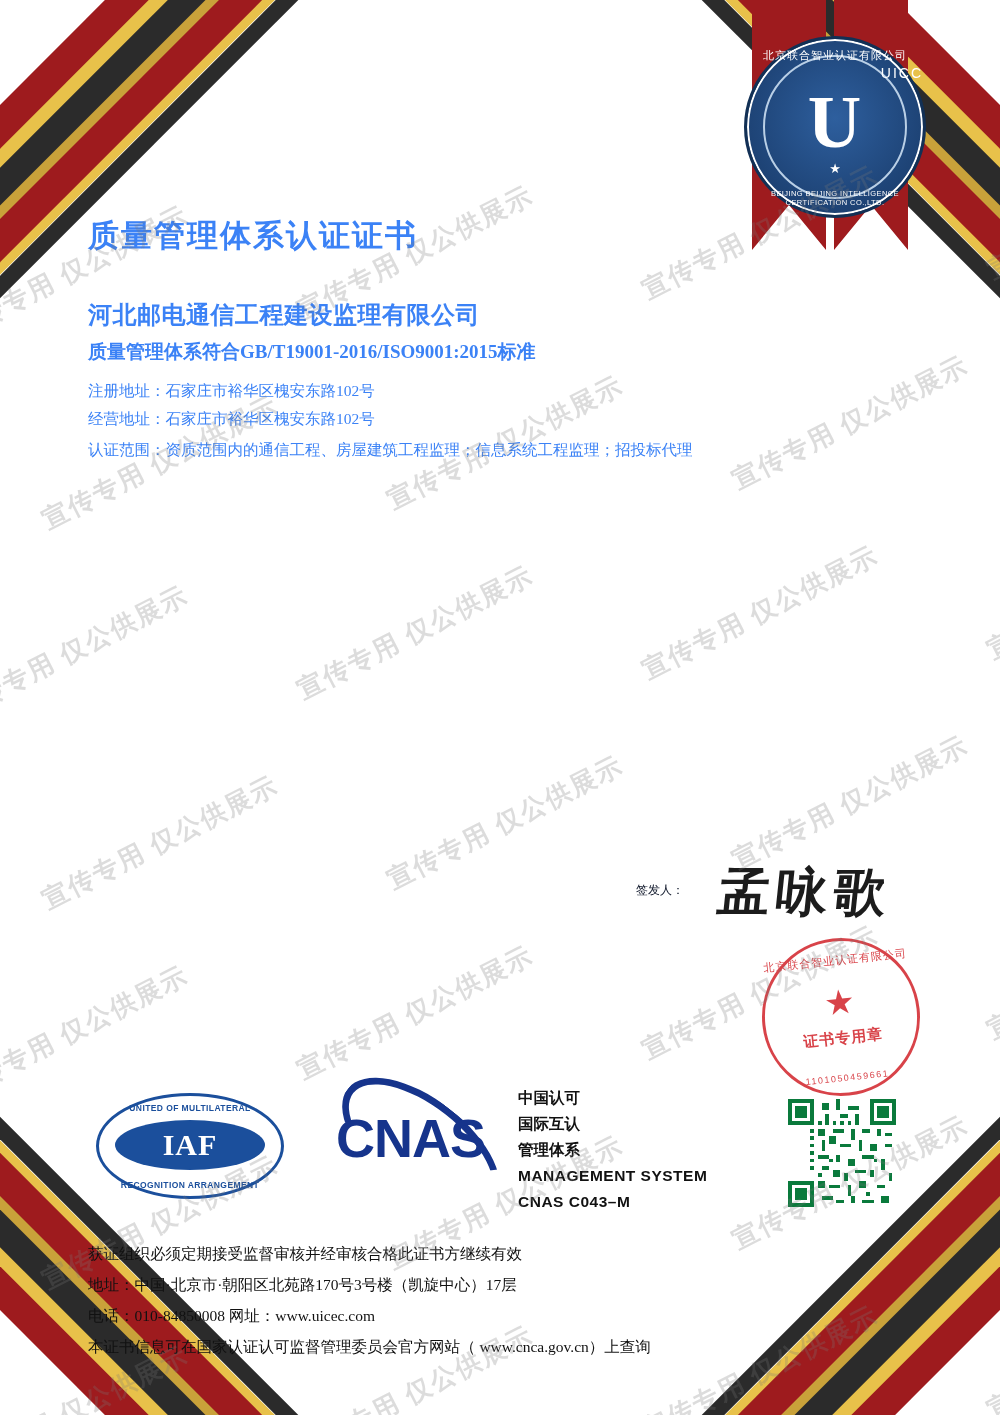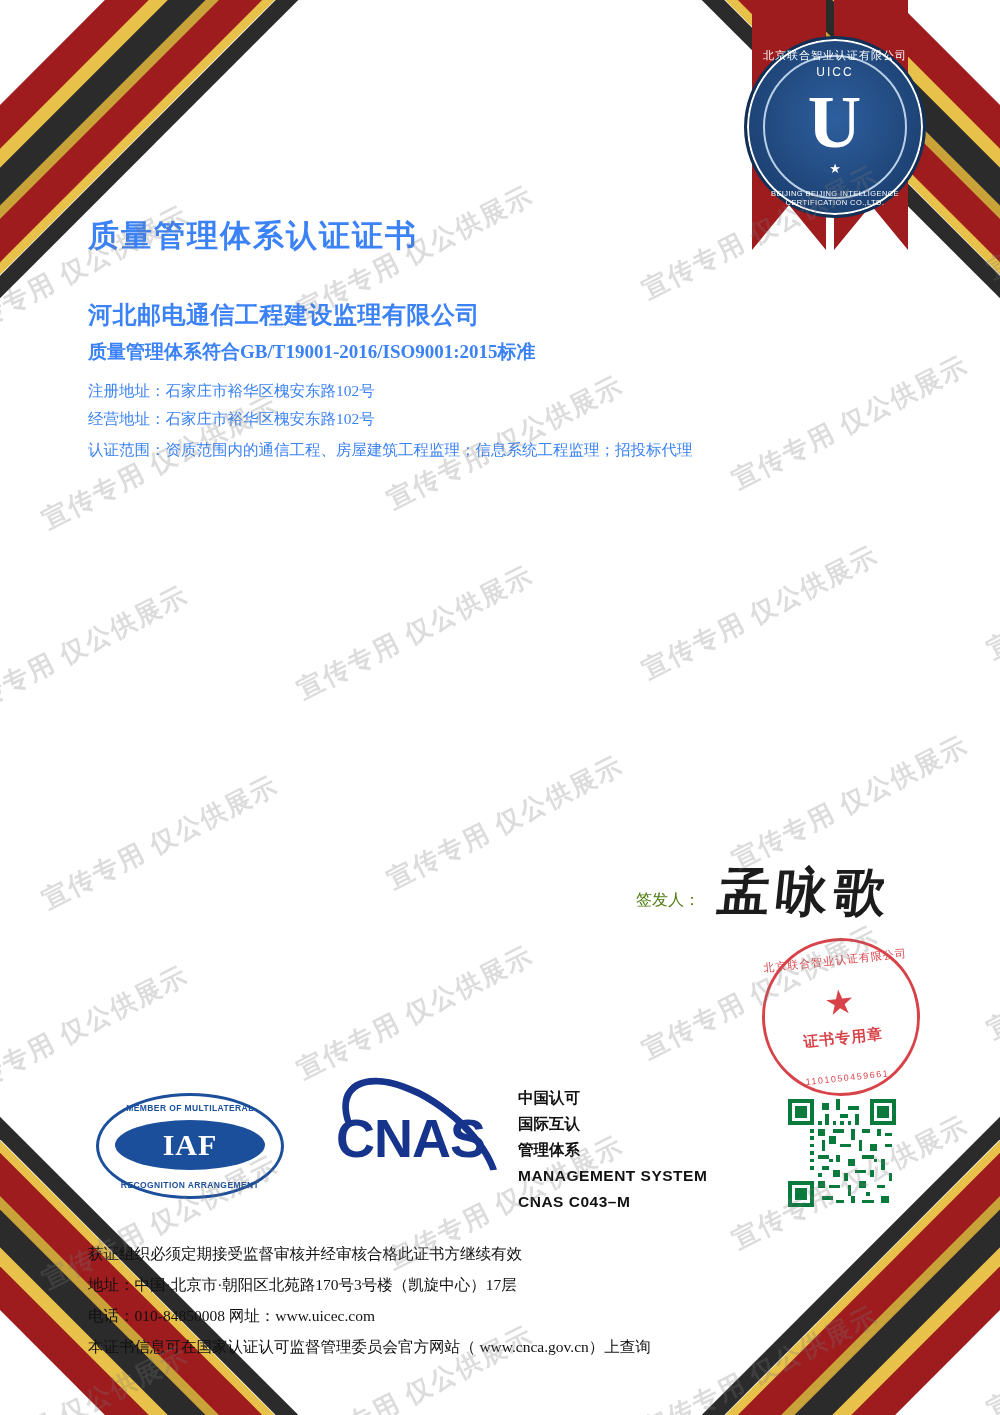--- a/index.html
+++ b/index.html
@@ -90,22 +90,22 @@
     font-size: 74px;
     font-weight: bold;
     line-height: 74px;
     font-family: "Liberation Serif", serif;
     color: #ffffff;
     letter-spacing: 1px;
   }
   .seal .uicc {
     position: absolute;
     top: 26px; left: 0; right: 0;
-    text-align: center;
-    font-size: 12px;
+    text-align: right;
+    font-size: 14px;
     letter-spacing: 2px;
   }
   .seal .cn-top {
     position: absolute;
     top: 9px; left: 0; right: 0;
     text-align: center;
     font-size: 11px;
     letter-spacing: 1px;
     color: #ffffff;
   }
@@ -176,23 +176,22 @@
     line-height: 27px;
     color: #111;
   }
 
   
   .sign-label {
     position: absolute;
     left: 636px;
     top: 882px;
     font-family: "Liberation Serif", serif;
-    font-size: 16px;
-    color: #4d7c0f;
-    margin-top: 8px;
+    font-size: 12px;
+    color: #0f172a;
   }
   .sign-mark {
     position: absolute;
     left: 718px;
     top: 858px;
     font-size: 52px;
     font-family: "Liberation Serif", serif;
     font-weight: bold;
     color: #1c1c1c;
     letter-spacing: 6px;
@@ -436,21 +435,21 @@
   <div class="stamp">
     <div class="sc-top">北京联合智业认证有限公司</div>
     <div class="sc-star">★</div>
     <div class="sc-mid">证书专用章</div>
     <div class="sc-num">1101050459661</div>
   </div>
 
   <div class="logo-row">
 
     <div class="iaf">
-      <div class="arc-top">MEMBER OF MULTILATERAL</div>
+      <div class="arc-top">UNITED OF MULTILATERAL</div>
       <div class="core">IAF</div>
       <div class="arc-bot">RECOGNITION ARRANGEMENT</div>
     </div>
 
     <div class="cnas-swoosh"></div>
     <div class="cnas">CNAS</div>
 
     <div class="cnas-text">
       <div>中国认可</div>
       <div>国际互认</div>

